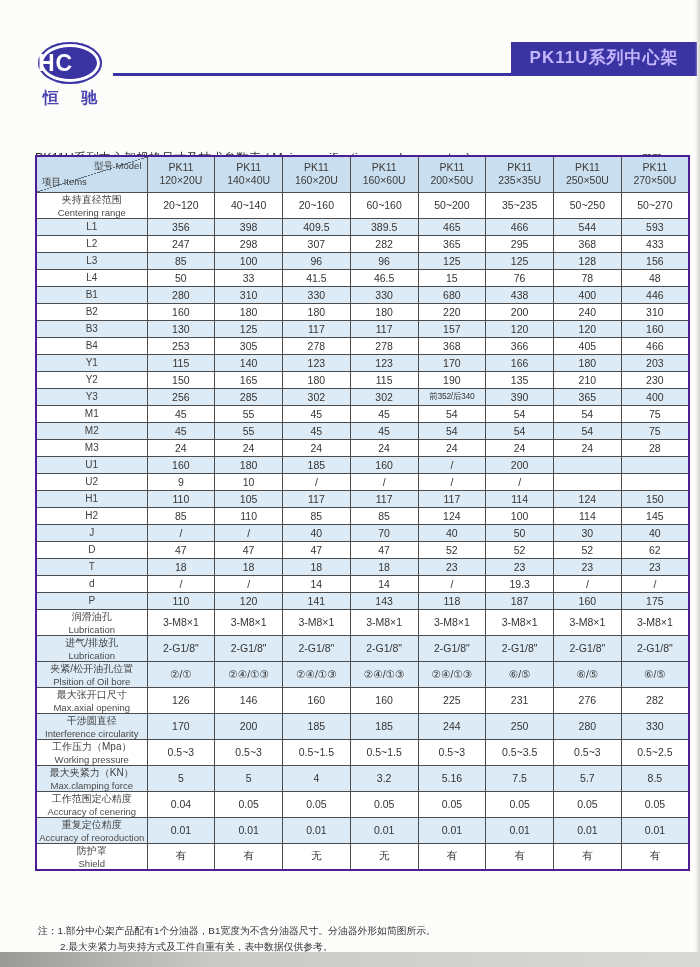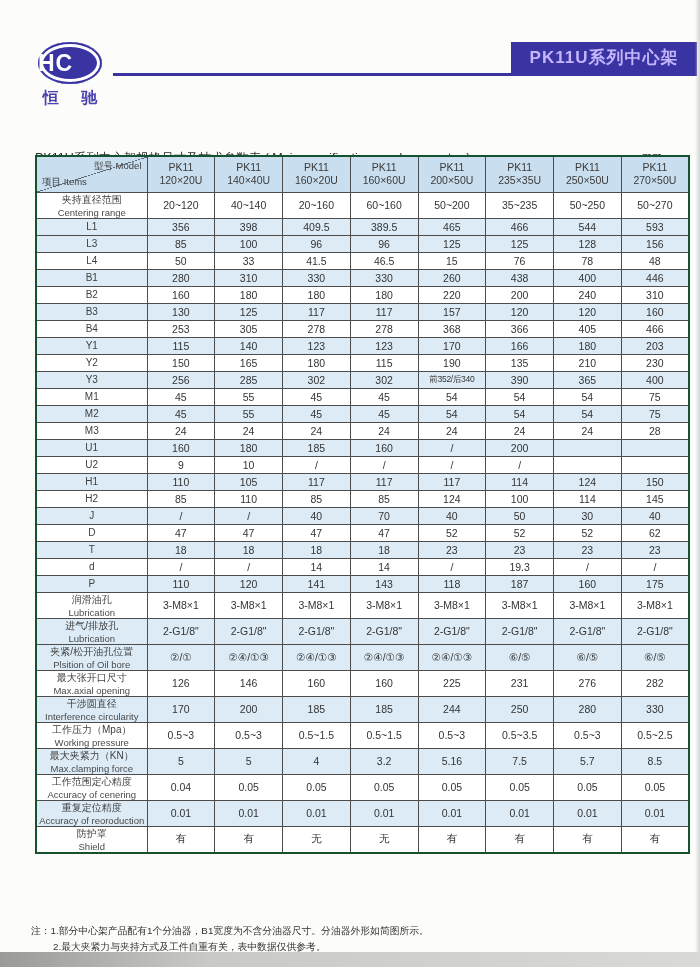--- a/index.html
+++ b/index.html
@@ -31,21 +31,21 @@
 
   
   .table-title-row { position:absolute; left:35px; top:130px; width:655px;
     display:flex; justify-content:space-between; align-items:flex-start;margin-top:20px; }
   .table-title { font-size:12.5px; color:#2a2a2a; }
   .table-unit { font-size:12px; color:#2a2a2a; margin-right:28px; }
 
   
   table.spec { position:absolute; left:35px; top:155px; width:655px;
     border-collapse:collapse; table-layout:fixed;
-    border:2px solid #14532d; }
+    border:2px solid #4c1d95; }
   table.spec th, table.spec td {
     border:1px solid #4d4d4d; text-align:center; vertical-align:middle;
     font-weight:normal; overflow:hidden; padding:0 1px;
   }
   col.c-label { width:111px; }
   tr.head { height:36px; background:#c9deee; }
   tr.sgl { height:17px;padding-left:32px; }
   tr.dbl { height:24px; }
   tr.blue { background:#dcebf6; }
   tr.white { background:#ffffff; }
@@ -58,21 +58,21 @@
   
   th.corner { position:relative; padding:0;
     background:
       linear-gradient(to bottom right,
         rgba(0,0,0,0) 49.4%, #5a6a7a 49.4%, #5a6a7a 50.6%, rgba(0,0,0,0) 50.6%),
       #c9deee; }
   th.corner .c-top { position:absolute; top:3px; right:5px; font-size:9.5px; color:#3f3f3f; }
   th.corner .c-bottom { position:absolute; bottom:3px; left:5px; font-size:9.5px; color:#3f3f3f; }
 
   
-  .notes { position:absolute; left:31px; top:923px; font-size:9.8px; color:#333; line-height:1.6; }
+  .notes { position:absolute; left:38px; top:923px; font-size:9.8px; color:#333; line-height:1.6; }
   .notes .line2 { padding-left:22px; }
 </style>
 </head>
 <body>
 
 <div class="page">
 
   <div class="logo-oval">
     <span>HC</span>
   </div>
@@ -149,20 +149,31 @@
           <th class="rowlabel">L1</th>
           <td class="val">356</td>
           <td class="val">398</td>
           <td class="val">409.5</td>
           <td class="val">389.5</td>
           <td class="val">465</td>
           <td class="val">466</td>
           <td class="val">544</td>
           <td class="val">593</td>
         </tr>
+        <tr class="white sgl">
+          <th class="rowlabel">L2</th>
+          <td class="val">247</td>
+          <td class="val">298</td>
+          <td class="val">307</td>
+          <td class="val">282</td>
+          <td class="val">365</td>
+          <td class="val">295</td>
+          <td class="val">368</td>
+          <td class="val">433</td>
+        </tr>
         <tr class="blue sgl">
           <th class="rowlabel">L3</th>
           <td class="val">85</td>
           <td class="val">100</td>
           <td class="val">96</td>
           <td class="val">96</td>
           <td class="val">125</td>
           <td class="val">125</td>
           <td class="val">128</td>
           <td class="val">156</td>
@@ -177,21 +188,21 @@
           <td class="val">76</td>
           <td class="val">78</td>
           <td class="val">48</td>
         </tr>
         <tr class="blue sgl">
           <th class="rowlabel">B1</th>
           <td class="val">280</td>
           <td class="val">310</td>
           <td class="val">330</td>
           <td class="val">330</td>
-          <td class="val">260</td>
+          <td class="val">680</td>
           <td class="val">438</td>
           <td class="val">400</td>
           <td class="val">446</td>
         </tr>
         <tr class="white sgl">
           <th class="rowlabel">B2</th>
           <td class="val">160</td>
           <td class="val">180</td>
           <td class="val">180</td>
           <td class="val">180</td>

